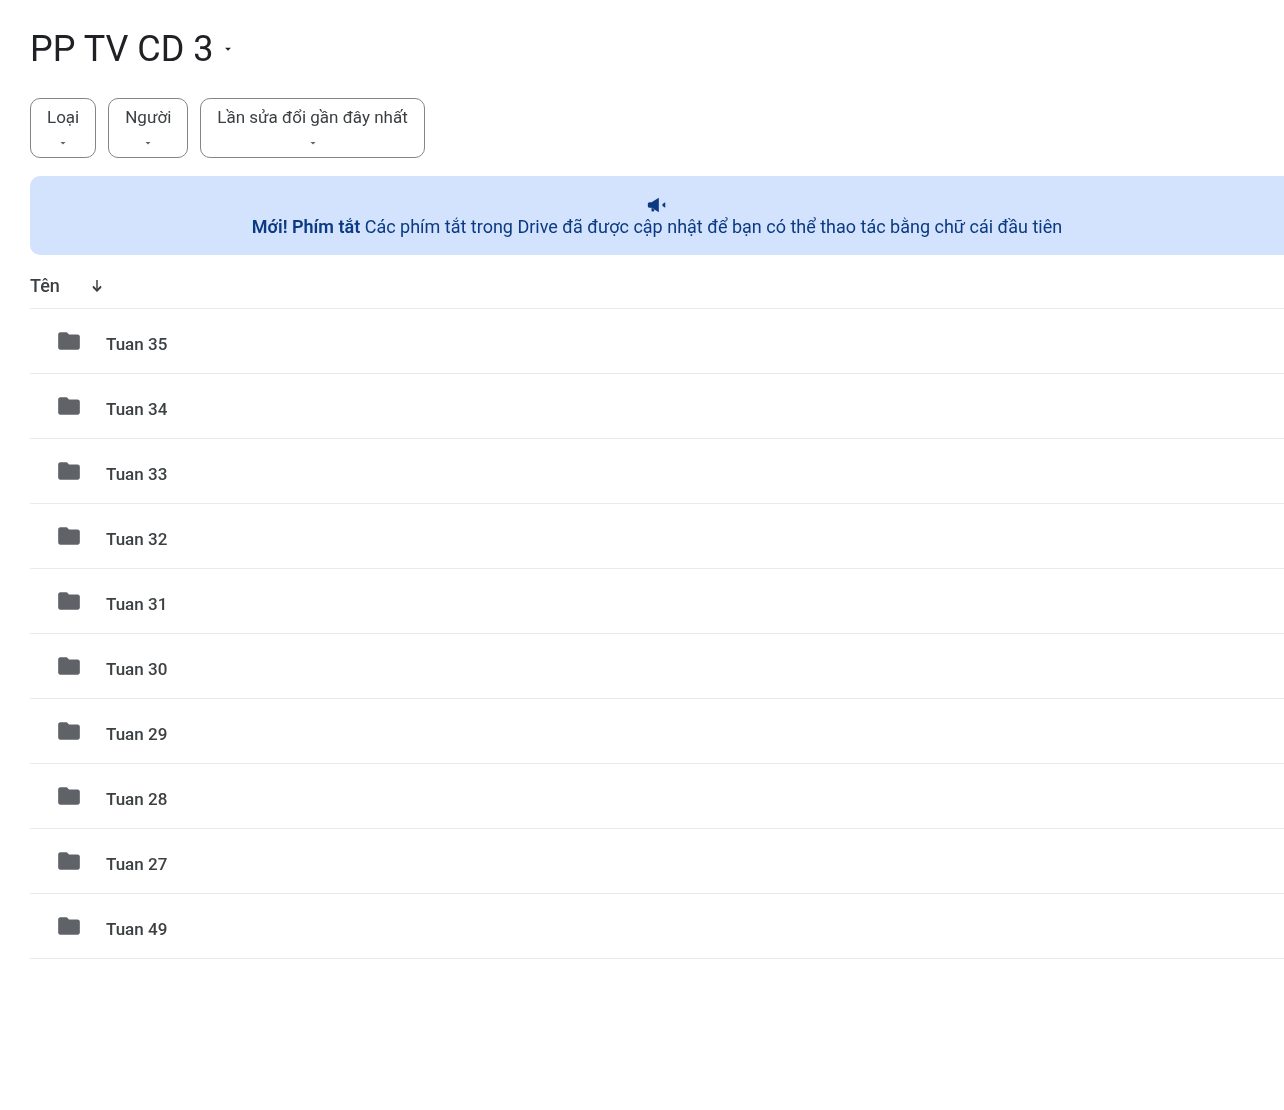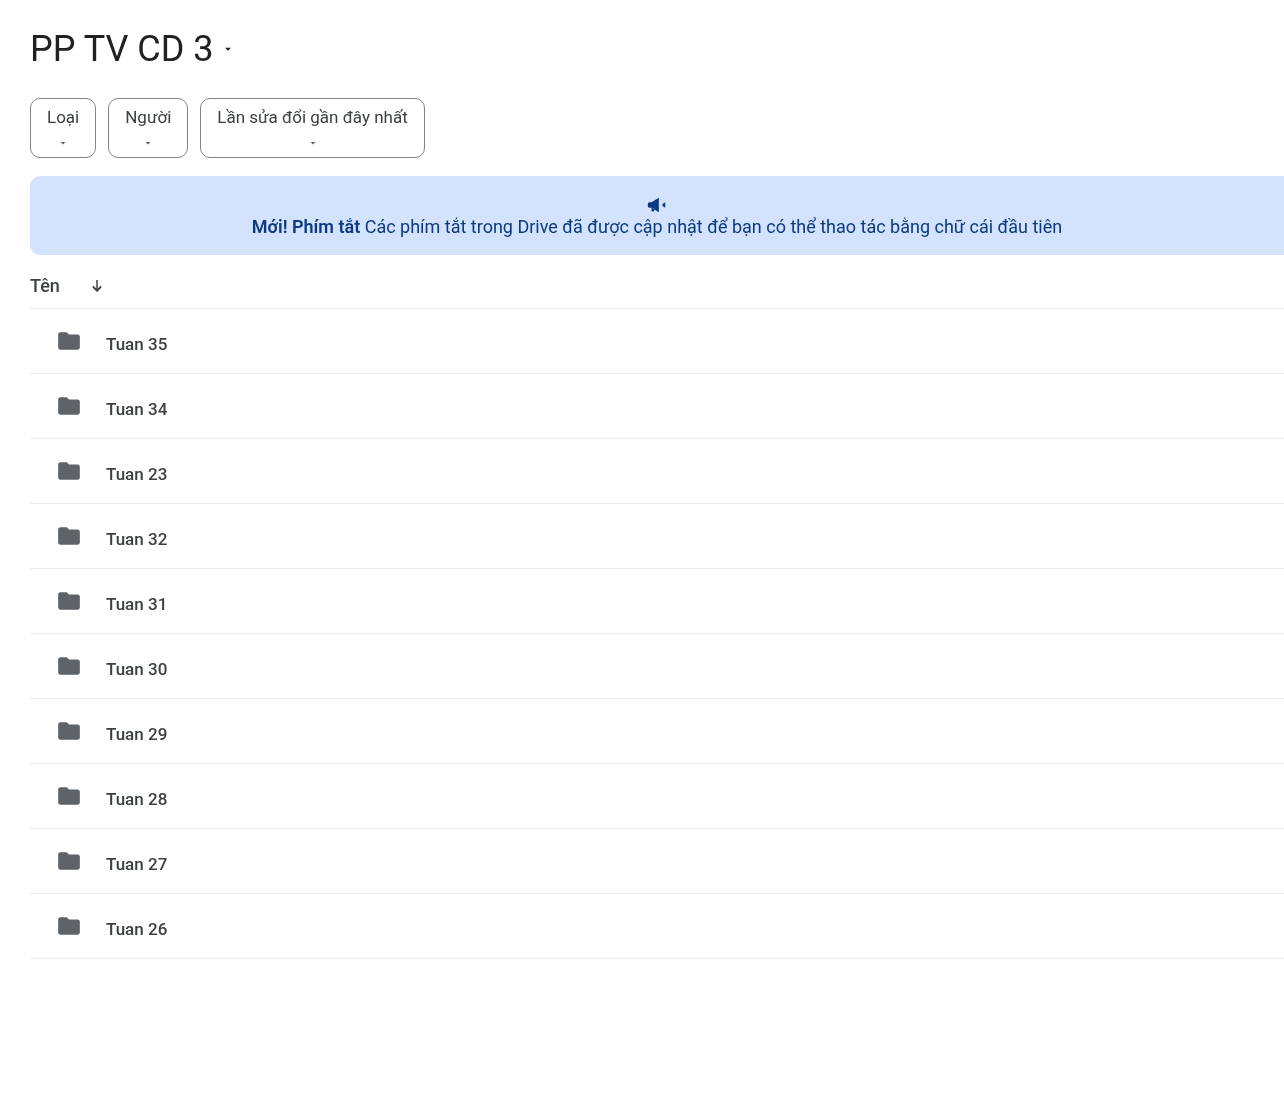--- a/index.html
+++ b/index.html
@@ -198,21 +198,21 @@
           </svg>
       </span>
       <span class="folder-name">Tuan 34</span>
     </li>
     <li class="folder-row">
       <span class="folder-icon">
         <svg width="26" height="26" viewBox="0 0 24 24" fill="#5f6368">
             <path d="M10 4H4c-1.1 0-2 .9-2 2v12c0 1.1.9 2 2 2h16c1.1 0 2-.9 2-2V8c0-1.1-.9-2-2-2h-8l-2-2z"></path>
           </svg>
       </span>
-      <span class="folder-name">Tuan 23</span>
+      <span class="folder-name">Tuan 33</span>
     </li>
     <li class="folder-row">
       <span class="folder-icon">
         <svg width="26" height="26" viewBox="0 0 24 24" fill="#5f6368">
             <path d="M10 4H4c-1.1 0-2 .9-2 2v12c0 1.1.9 2 2 2h16c1.1 0 2-.9 2-2V8c0-1.1-.9-2-2-2h-8l-2-2z"></path>
           </svg>
       </span>
       <span class="folder-name">Tuan 32</span>
     </li>
     <li class="folder-row">
@@ -254,16 +254,16 @@
           </svg>
       </span>
       <span class="folder-name">Tuan 27</span>
     </li>
     <li class="folder-row">
       <span class="folder-icon">
         <svg width="26" height="26" viewBox="0 0 24 24" fill="#5f6368">
             <path d="M10 4H4c-1.1 0-2 .9-2 2v12c0 1.1.9 2 2 2h16c1.1 0 2-.9 2-2V8c0-1.1-.9-2-2-2h-8l-2-2z"></path>
           </svg>
       </span>
-      <span class="folder-name">Tuan 26</span>
+      <span class="folder-name">Tuan 49</span>
     </li>
   </ul>
 </div>
 
 </body></html>

